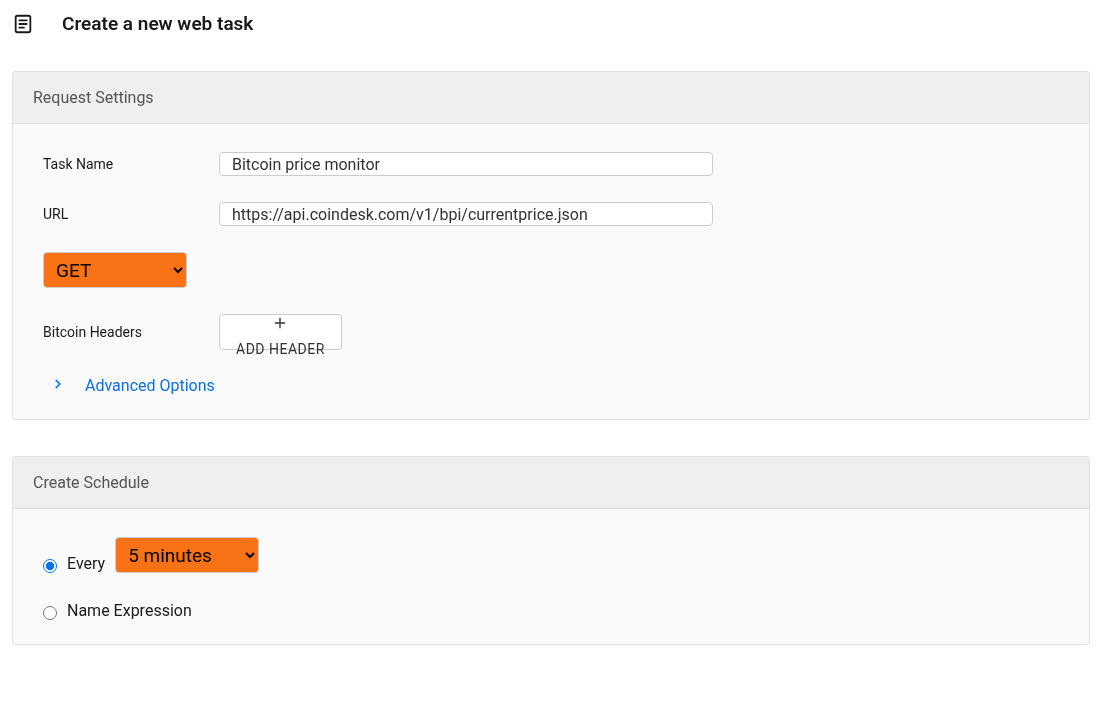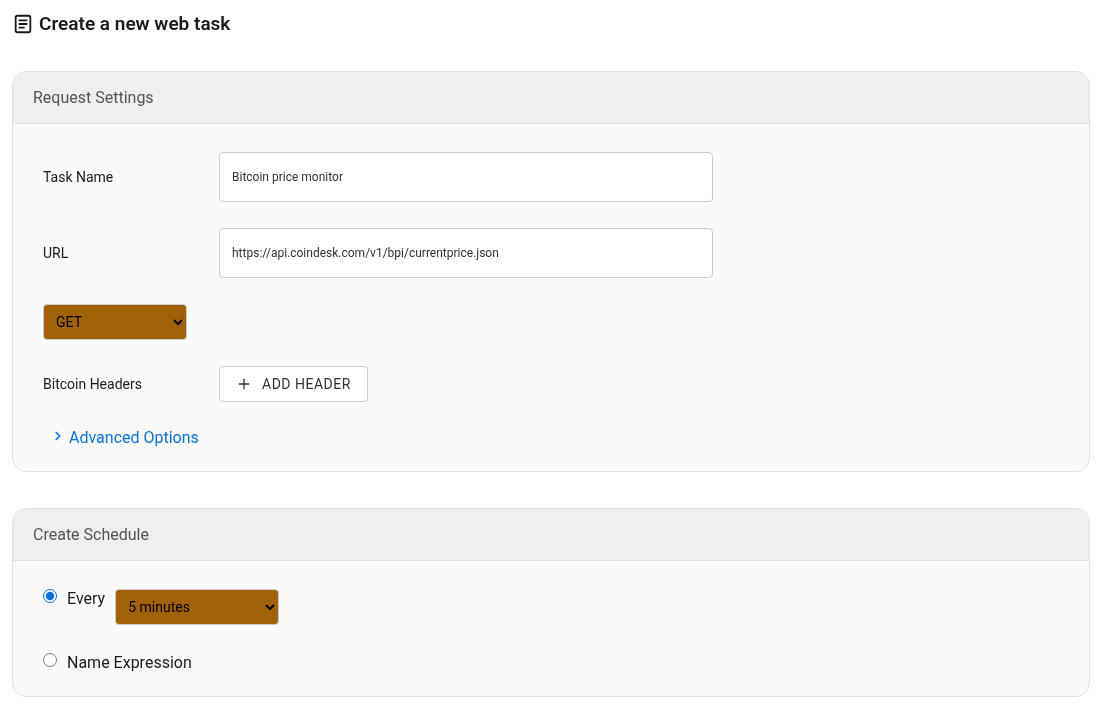--- a/index.html
+++ b/index.html
@@ -10,34 +10,34 @@
     body {
       font-family: -apple-system, BlinkMacSystemFont, "Segoe UI", Roboto, Helvetica, Arial, sans-serif;
       font-size: 16px;
       color: #1a1a1a;
       background: #fff;
       padding: 12px;
     }
     .page-header {
       display: flex;
       align-items: center;
-      gap: 5px;
+      gap: 28px;
       margin-bottom: 36px;
     }
     .page-header .icon svg {
       display: block;
     }
     .page-title {
       font-size: 19px;
       font-weight: 600;
       color: #1a1a1a;
     }
     .card {
       border: 1px solid #dfe1e4;
-      border-radius: 14px;
+      border-radius: 3px;
       background: #fafafa;
       margin-bottom: 36px;
       overflow: hidden;
     }
     .card-header {
       background: #efefef;
       border-bottom: 1px solid #dfe1e4;
       padding: 16px 20px;
       font-size: 16px;
       color: #555;
@@ -54,80 +54,81 @@
       margin-bottom: 0;
     }
     .form-label {
       width: 176px;
       flex-shrink: 0;
       font-size: 14px;
       color: #1a1a1a;
     }
     .text-input {
       width: 494px;
-      height: 50px;
+      height: 24px;
       padding: 6px 12px;
-      font-size: 12px;
+      font-size: 16px;
       color: #333;
       border: 1px solid #ccc;
       border-radius: 4px;
       background: #fff;
       font-family: inherit;
     }
     .select-input {
       height: 36px;
       padding: 4px 8px;
-      font-size: 14px;
+      font-size: 19px;
       border: 1px solid #ccc;
       border-radius: 4px;
-      background: #a16207;
+      background: #f97316;
       font-family: inherit;
     }
     .select-method {
       width: 144px;
     }
     .select-interval {
-      width: 164px;
+      width: 144px;
     }
     .btn {
       display: inline-flex;
       align-items: center;
       gap: 10px;
       height: 36px;
       padding: 0 16px;
       font-size: 14px;
       letter-spacing: 0.5px;
       color: #333;
       background: #fff;
       border: 1px solid #ccc;
       border-radius: 4px;
       cursor: pointer;
       font-family: inherit;
+      flex-direction: column;
     }
     .btn .plus-icon svg {
       display: block;
     }
     .advanced-row {
       display: flex;
       align-items: flex-end;
-      gap: 4px;
+      gap: 20px;
       margin-top: 20px;
       padding-left: 8px;
     }
     .advanced-row .chevron {
       color: #0b70e0;
     }
     .advanced-link {
       color: #0b70e0;
       font-size: 16px;
       cursor: pointer;
     }
     .radio-row {
       display: flex;
-      align-items: flex-start;
+      align-items: flex-end;
       gap: 10px;
       margin-bottom: 28px;
     }
     .radio-row:last-child {
       margin-bottom: 0;
     }
     .radio-input {
       width: 14px;
       height: 14px;
       accent-color: #0b70e0;

